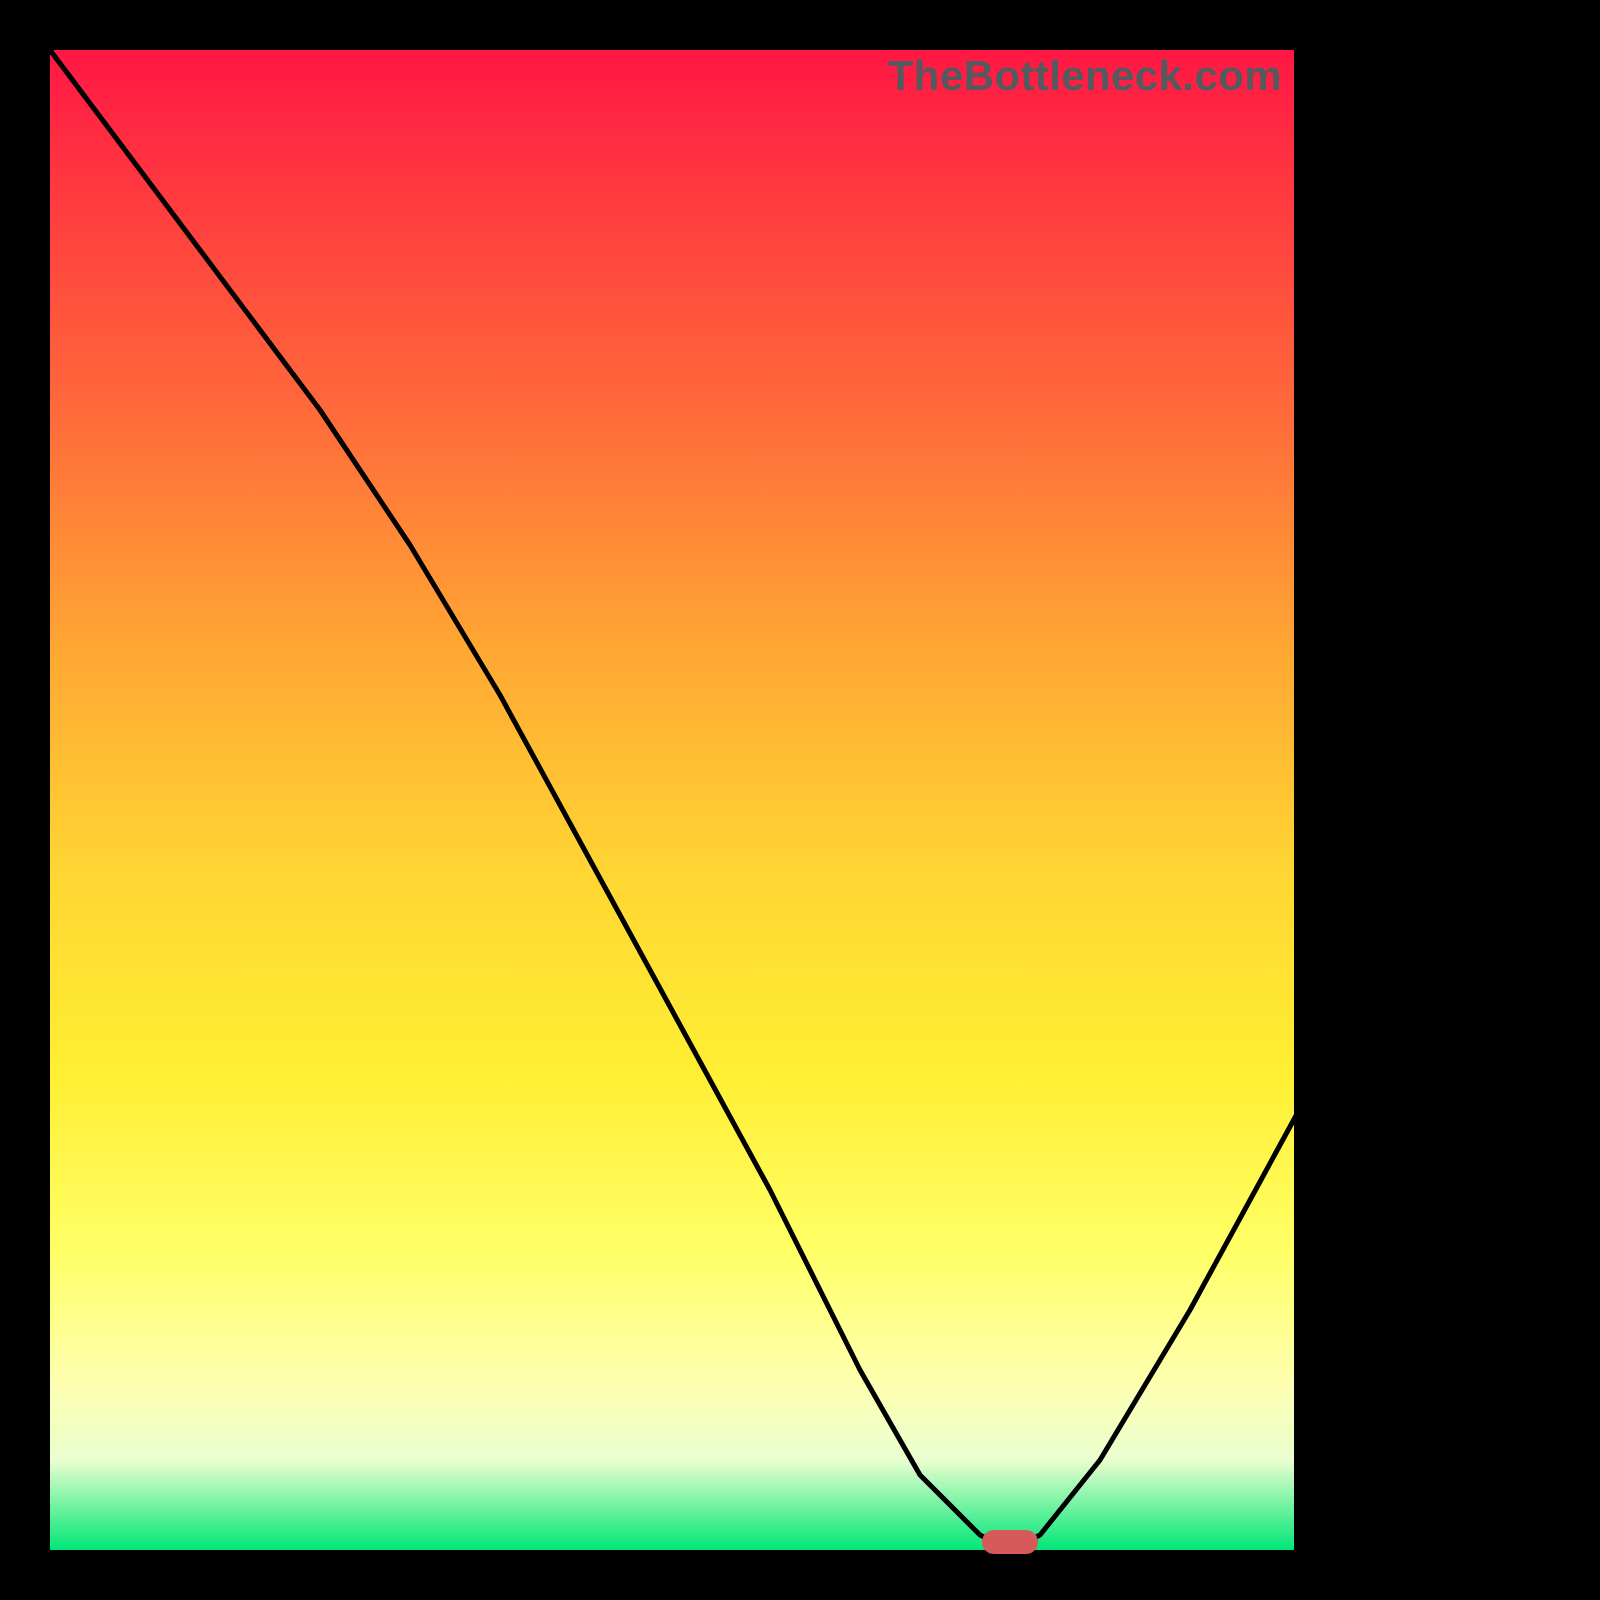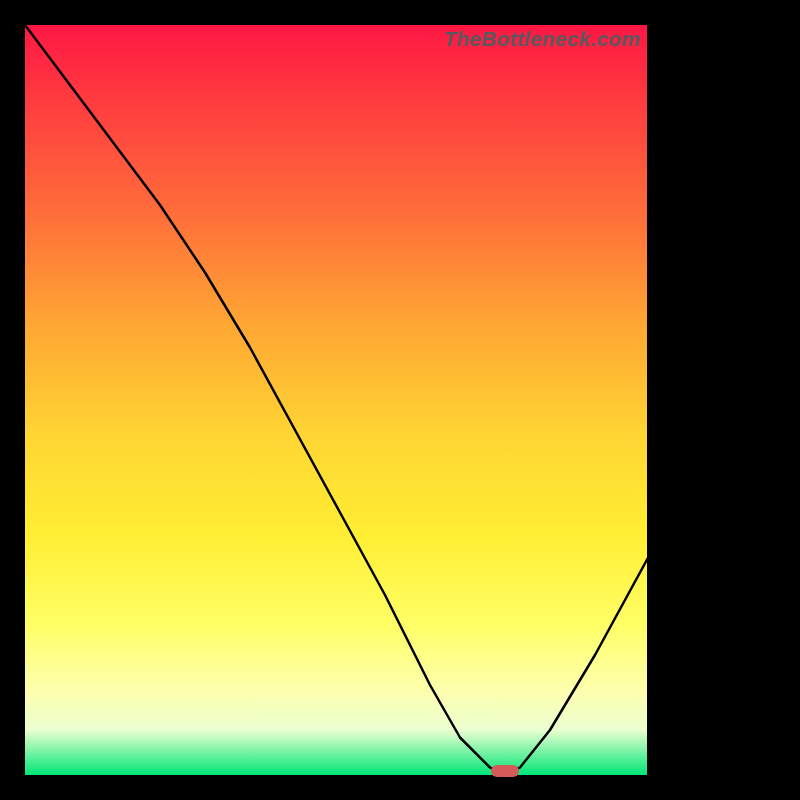--- a/index.html
+++ b/index.html
@@ -28,21 +28,20 @@
       #ff3b3f 10%,
       #ff6d3a 25%,
       #ffa733 40%,
       #ffd633 55%,
       #ffee33 68%,
       #ffff66 80%,
       #fdffb0 89%,
       #eaffd0 94%,
       #00e676 100%
     );
-    font-style: italic;
   }
   .watermark {
     position: absolute;
     top: 2px;
     right: 6px;
     font-family: Arial, Helvetica, sans-serif;
     font-size: 21px;
     font-weight: 600;
     color: #555a5e;
     letter-spacing: 0.2px;

